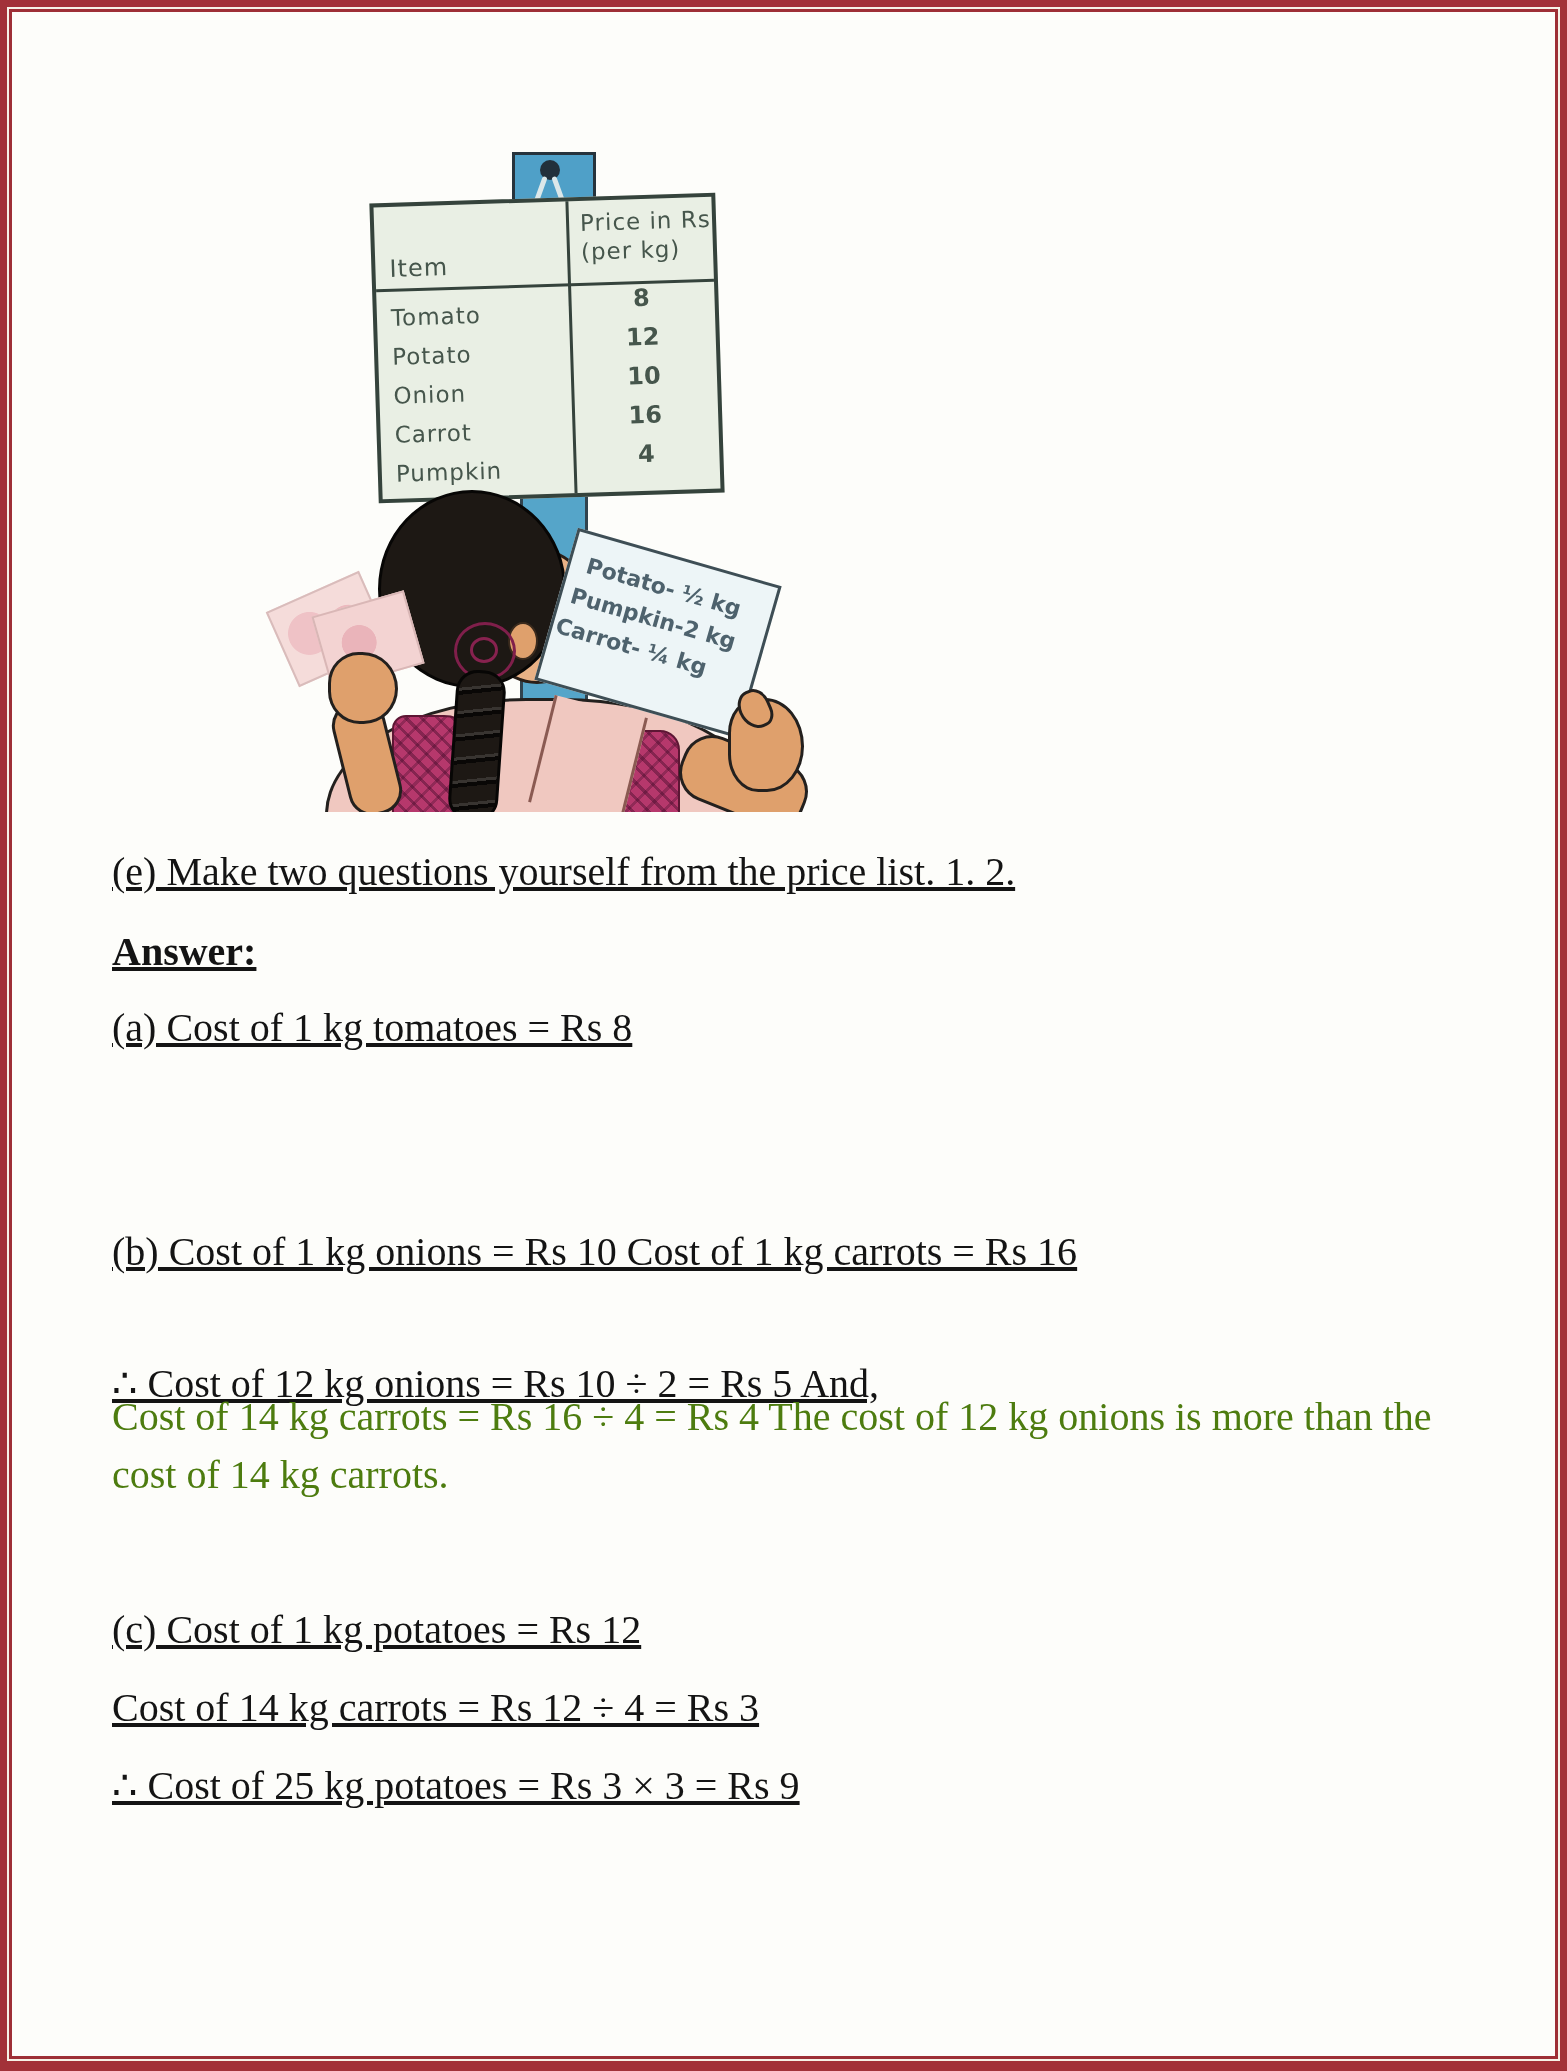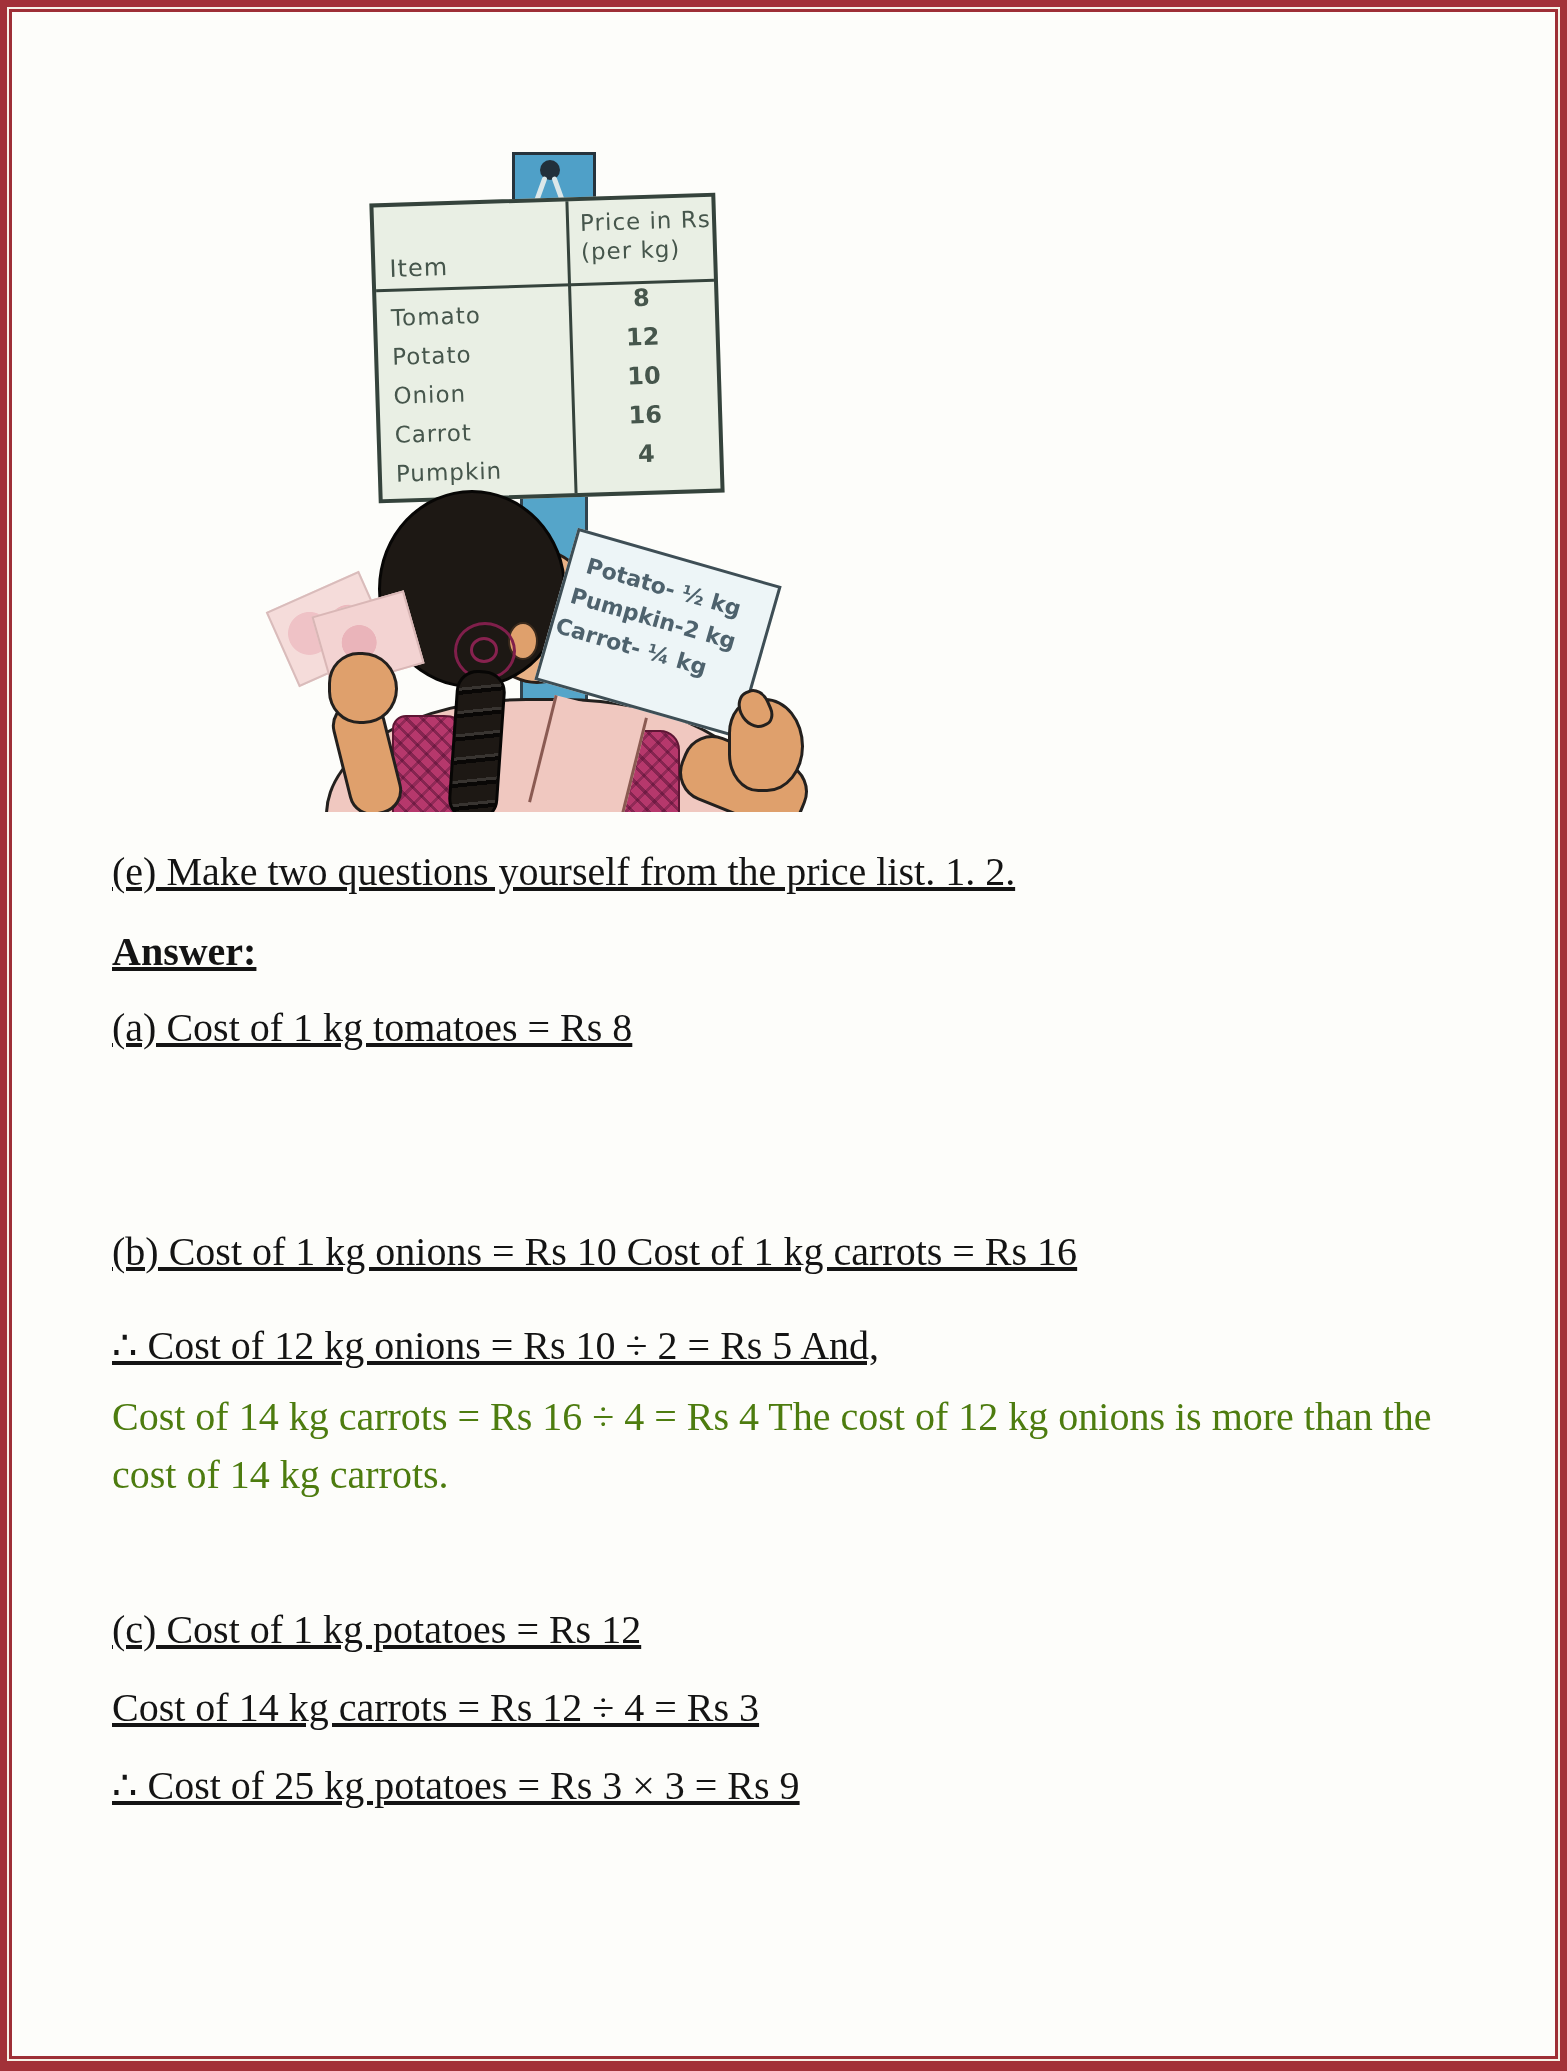--- a/index.html
+++ b/index.html
@@ -82,21 +82,21 @@
         border:3px solid #23201E;border-radius:42% 58% 55% 45%;z-index:7;}
   .hand-right::after{content:"";position:absolute;left:8px;top:-12px;width:26px;height:34px;
         background:#DFA06C;border:3px solid #23201E;border-radius:50% 50% 40% 60%;transform:rotate(-24deg);}
 
   
   .tline{position:absolute;left:100px;font-size:40px;color:#141414;white-space:nowrap;text-decoration:underline;}
   .twrap{position:absolute;left:100px;font-size:40px;color:#4d7c0f;width:1375px;line-height:1.45;}
   .bold{font-weight:bold;}
   .q-e{top:836px;}  .ans{top:916px;}
   .a1{top:992px;}   .a2{top:1066px;}
-  .b1{top:1216px;}  .b2{top:1310px;text-align:center;}  .b3{top:1376px;}
+  .b1{top:1216px;}  .b2{top:1348px;text-align:center;}  .b3{top:1376px;}
   .c1{top:1594px;}  .c2{top:1672px;text-align:right;}  .c3{top:1750px;}
 </style>
 </head>
 <body>
 
 <div class="stage">
   <div class="page">
 
     <div class="illustration">
       <div class="post"></div>

